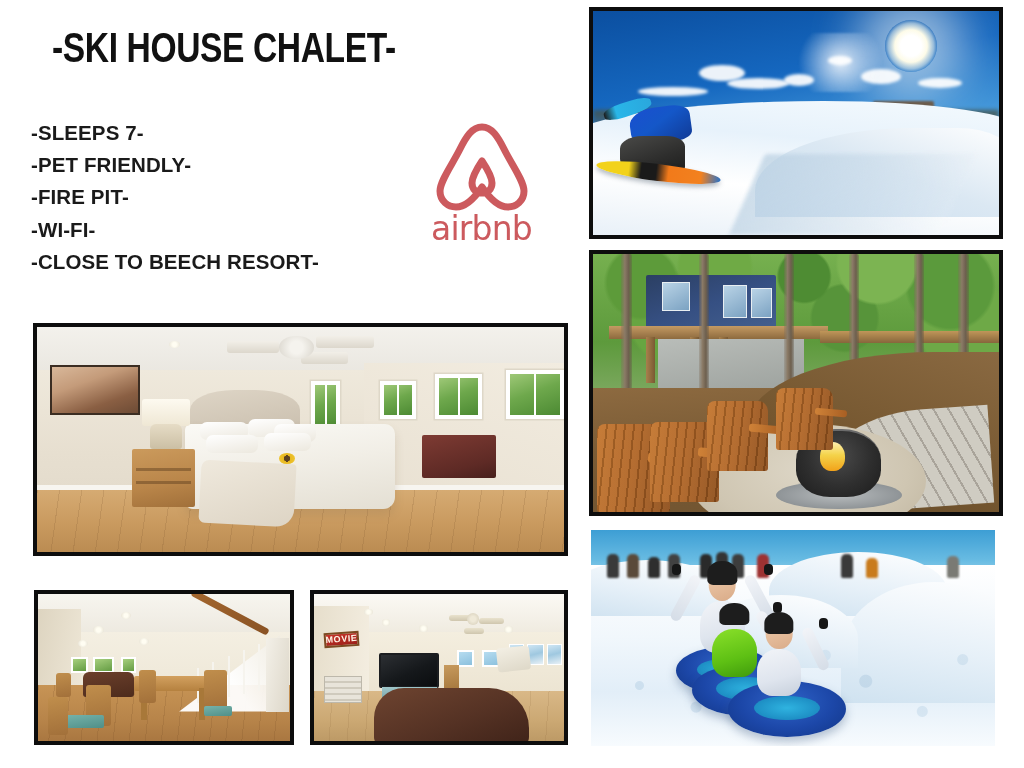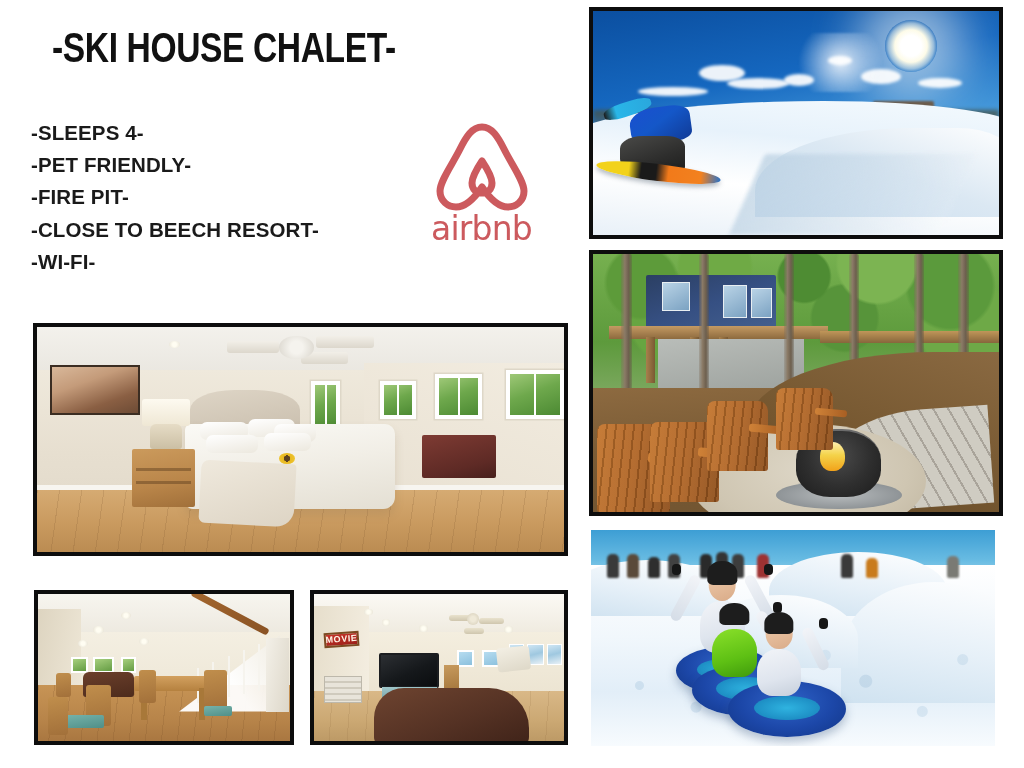--- a/index.html
+++ b/index.html
@@ -530,25 +530,25 @@
   }
 </style>
 </head>
 <body>
 
 <div class="page">
 
   <div class="headline">-SKI HOUSE CHALET-</div>
 
   <ul class="features">
-    <li>-SLEEPS 4-</li>
+    <li>-SLEEPS 7-</li>
     <li>-PET FRIENDLY-</li>
     <li>-FIRE PIT-</li>
+    <li>-WI-FI-</li>
     <li>-CLOSE TO BEECH RESORT-</li>
-    <li>-WI-FI-</li>
   </ul>
 
   <div class="airbnb-logo">
     <svg class="airbnb-mark" viewBox="0 0 108 92">
       <path d="M54 6
                C 44 6 38 16 32 28
                C 24 44 12 60 12 70
                C 12 80 20 86 28 86
                C 38 86 46 78 54 66
                C 62 78 70 86 80 86

